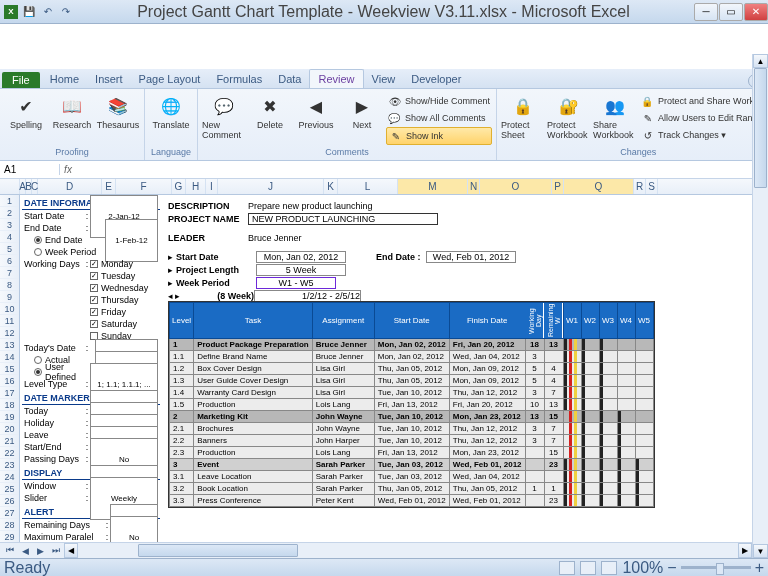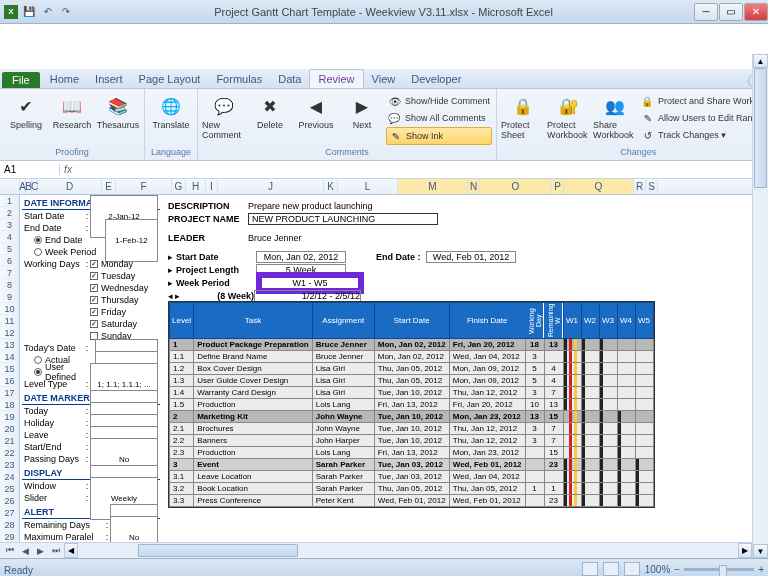--- a/index.html
+++ b/index.html
@@ -3,21 +3,21 @@
 <meta charset="utf-8">
 <style>
 * { margin: 0; padding: 0; box-sizing: border-box; font-family: 'Segoe UI', Tahoma, sans-serif; }
 body { width: 768px; height: 576px; overflow: hidden; background: #fff; font-size: 10px; }
 
 
 .titlebar { height: 24px; background: linear-gradient(#dde8f5, #c5d8ed); display: flex; align-items: center; padding-left: 4px; border-bottom: 1px solid #9db2cc; }
 .titlebar .excel-icon { width: 14px; height: 14px; background: #2a7a2a; margin-right: 4px; display: flex; align-items: center; justify-content: center; color: #fff; font-size: 8px; font-weight: bold; }
 .titlebar .qat { display: flex; gap: 2px; }
 .titlebar .qat span { width: 16px; height: 16px; display: flex; align-items: center; justify-content: center; color: #3b5a82; font-size: 10px; }
-.titlebar .title { flex: 1; text-align: center; color: #444; font-size: 11px; }
+.titlebar .title { flex: 1; text-align: center; color: #444; font-size: 16px; }
 .titlebar .winbtns { display: flex; }
 .titlebar .winbtns span { width: 24px; height: 18px; display: flex; align-items: center; justify-content: center; font-size: 10px; margin-left: 1px; border: 1px solid #aaa; border-radius: 2px; background: linear-gradient(#f2f6fb,#d6e4f4);}
 .titlebar .winbtns .close { background: linear-gradient(#f08080,#d04040); color: #fff; }
 
 
 .tabs { height: 20px; background: linear-gradient(#e6eef9,#d5e2f2); display: flex; align-items: flex-end; padding-left: 2px; border-bottom: 1px solid #b5c8e0; font-size: 11px; margin-top: 45px; }
 .tabs .file { background: #2a7a2a; color: #fff; padding: 2px 10px; border-radius: 2px 2px 0 0; margin-right: 2px; }
 .tabs .tab { padding: 3px 8px; color: #3b5a82; cursor: pointer; }
 .tabs .tab.active { background: #f2f6fb; border: 1px solid #b5c8e0; border-bottom: none; border-radius: 2px 2px 0 0; color: #6b3fa0; }
 .tabs .helpbtn { margin-left: auto; margin-right: 6px; color: #3b5a82; width: 14px; height: 14px; border: 1px solid #9db2cc; border-radius: 50%; display: flex; align-items: center; justify-content: center; }
@@ -90,21 +90,21 @@
 .vscroll .arrow { height: 14px; background: linear-gradient(#f5f8fc,#d5e2f2); border: 1px solid #b5c8e0; display: flex; align-items: center; justify-content: center; font-size: 8px; }
 .vscroll .thumb { position: absolute; top: 14px; height: 120px; left: 1px; right: 1px; background: linear-gradient(90deg,#dce8f6,#c5d8ed); border: 1px solid #9db2cc; border-radius: 1px; }
 .hscroll { position: absolute; left: 0; right: 16px; bottom: 18px; height: 16px; background: #e8eff8; border-top: 1px solid #c5d4e8; display: flex; }
 .hscroll .arrow { width: 14px; background: linear-gradient(#f5f8fc,#d5e2f2); border: 1px solid #b5c8e0; display: flex; align-items: center; justify-content: center; font-size: 8px; }
 .hscroll .track { flex: 1; position: relative; }
 .hscroll .thumb { position: absolute; left: 60px; width: 160px; top: 1px; bottom: 1px; background: linear-gradient(#dce8f6,#c5d8ed); border: 1px solid #9db2cc; border-radius: 1px; }
 .sheettabs { display: flex; align-items: center; padding-left: 2px; }
 .sheettabs span { font-size: 9px; padding: 1px 4px; color: #3b5a82; }
 
 
-.statusbar { position: absolute; left: 0; right: 0; bottom: 0; height: 18px; background: linear-gradient(#dde8f5,#c5d8ed); display: flex; align-items: flex-end; font-size: 10px; border-top: 1px solid #9db2cc; padding: 0 4px; }
+.statusbar { position: absolute; left: 0; right: 0; bottom: 0; height: 18px; background: linear-gradient(#dde8f5,#c5d8ed); display: flex; align-items: center; font-size: 16px; border-top: 1px solid #9db2cc; padding: 0 4px; }
 .statusbar .mode { color: #3b5a82; }
 .statusbar .zoom { margin-left: auto; display: flex; align-items: center; gap: 4px; color: #3b5a82; }
 .statusbar .viewbtn { width: 16px; height: 14px; border: 1px solid #9db2cc; background: #e8eff8; margin-right: 1px; }
 .statusbar .slider { width: 70px; height: 3px; background: #9db2cc; position: relative; }
 .statusbar .slider::after { content: ''; position: absolute; left: 50%; top: -3px; width: 6px; height: 10px; background: #dce8f6; border: 1px solid #9db2cc; }
 </style>
 </head>
 <body>
 
 <div class="titlebar">
@@ -467,21 +467,21 @@
           <span style="width:90px;border:1px solid #888;text-align:center">Wed, Feb 01, 2012</span>
         </div>
       <div class="prow">
           <span class="bullet">▸</span>
           <span class="plbl">Project Length</span>
           <span style="width:90px;border:1px solid #888;text-align:center">5 Week</span>
         </div>
       <div class="prow">
           <span class="bullet">▸</span>
           <span class="plbl">Week Period</span>
-          <span style="width:108px;border:6px solid #6d28d9;text-align:center">W1 - W5</span>
+          <span style="width:80px;border:1px solid #6d28d9;text-align:center">W1 - W5</span>
         </div>
       <div class="prow">
           <span style="width:18px">◂ ▸</span>
           <span class="plbl" style="text-align:right;width:68px">(8 Week)</span>
           <span style="width:107px;border:1px solid #888;text-align:right">1/2/12 - 2/5/12</span>
         </div>
     </div>
 
     <div class="tasktable">
       <table>

